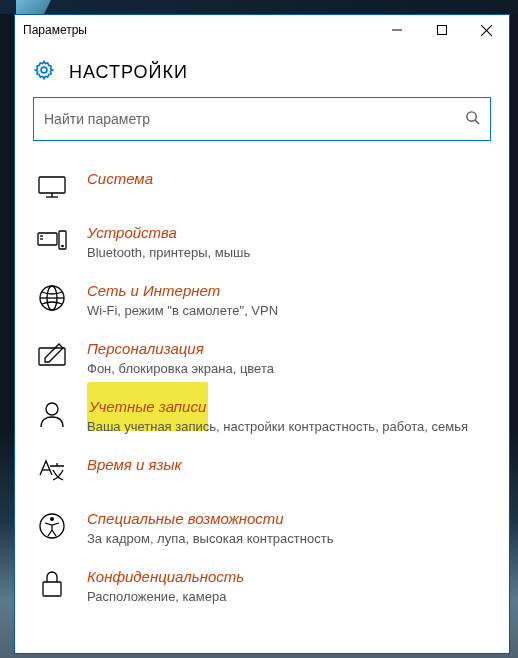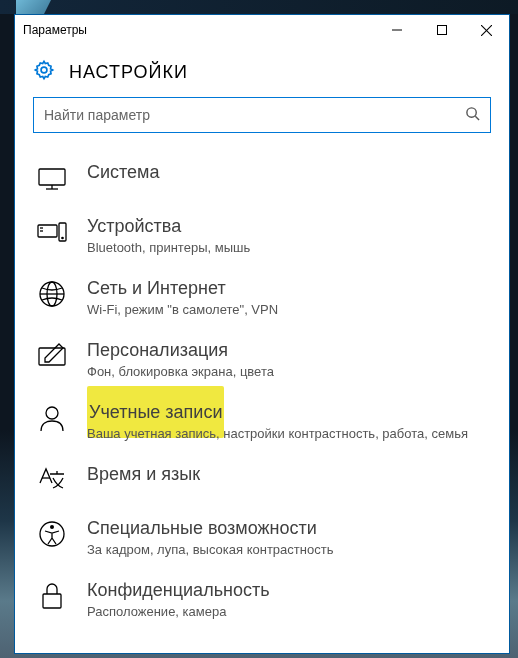--- a/index.html
+++ b/index.html
@@ -70,21 +70,21 @@
   .header h1 {
     font-size: 18px;
     font-weight: 400;
     letter-spacing: 1px;
     color: #000;
   }
 
   .searchbox {
     margin: 0 18px 14px 18px;
     border: 1px solid #0078d7;
-    height: 36px;
+    height: 44px;
     display: flex;
     align-items: center;
     padding: 0 10px;
   }
   .searchbox input {
     flex: 1;
     border: none;
     outline: none;
     height: 100%;
     font-size: 14px;
@@ -110,24 +110,25 @@
     width: 34px;
     height: 34px;
     flex-shrink: 0;
     display: flex;
     align-items: center;
     justify-content: center;
   }
   .item .ic svg { width: 32px; height: 32px; stroke:#000; fill:none; stroke-width:1.3; }
   .item .txt { flex: 1; padding-top: 0px; }
   .item .title {
-    font-size: 18px;
-    color: #404040;
+    font-size: 15px;
+    color: #c2410c;
     line-height: 1.3;
     display: inline;
+    font-style: italic;
   }
   .item .title.hl {
     background: #f0e840;
     padding: 16px 2px;
     border-radius: 2px;
   }
   .item .desc {
     font-size: 13px;
     color: #555;
     line-height: 1.35;

